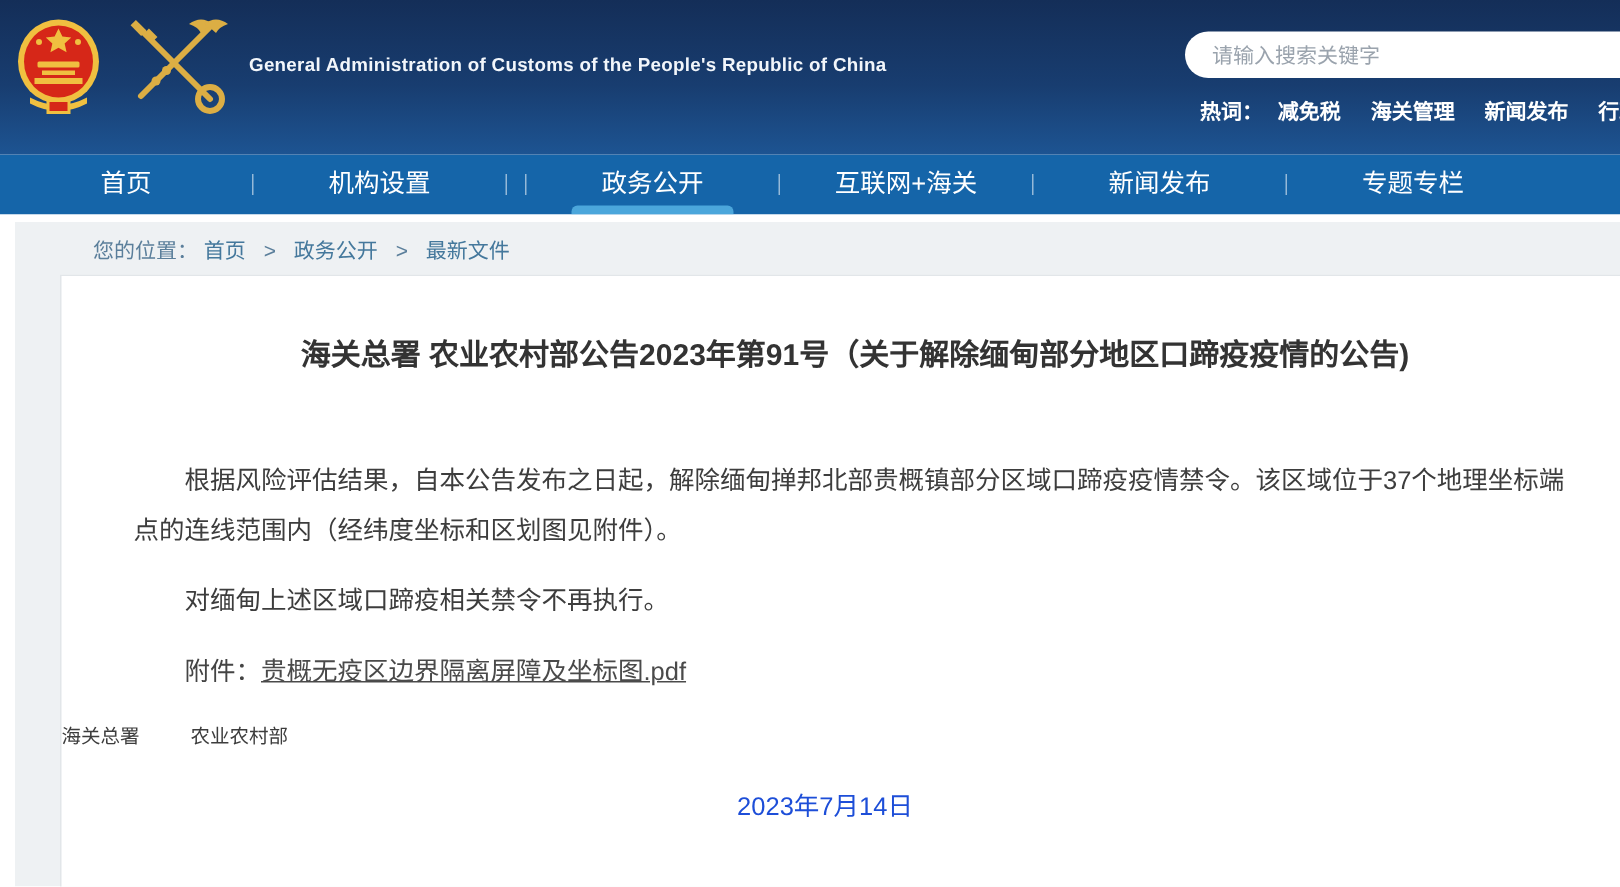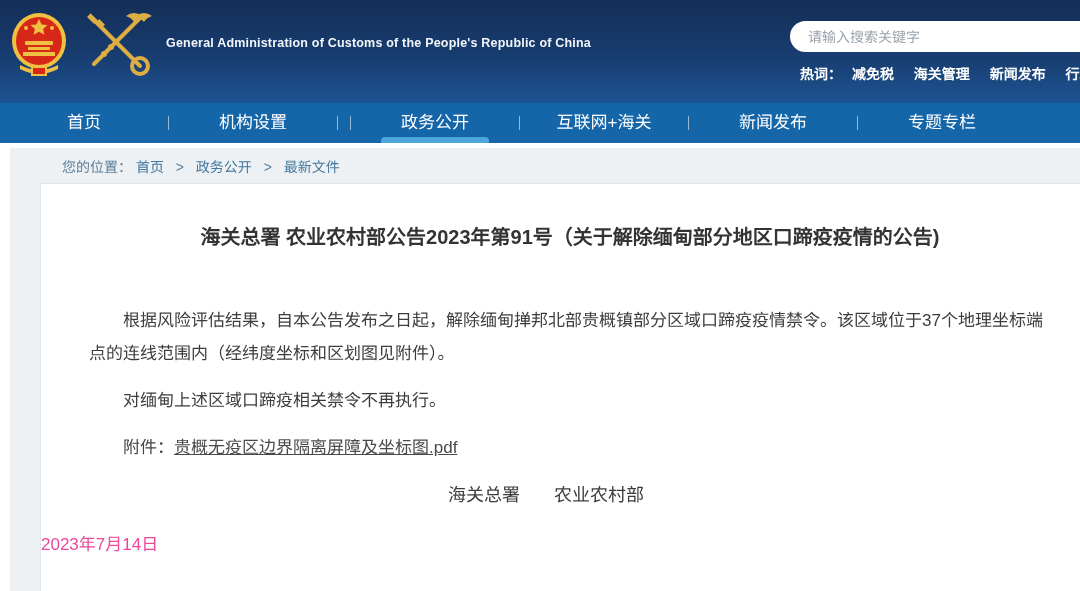--- a/index.html
+++ b/index.html
@@ -49,23 +49,23 @@
   .content-card{ position:absolute; left:40px; top:40px; right:-20px; bottom:-20px;
     background:#fff; border:1px solid #e2e6e9; z-index:1; }
   .doc-title{ margin:28px 60px 0 60px; text-align:center; font-size:20px; color:#333;
     font-weight:bold; line-height:50px; font-family:"Liberation Sans","DejaVu Sans",sans-serif; }
   .doc-paragraphs{ margin:42px 48px 0 48px; }
   .doc-paragraphs p{ font-size:17px; color:#3d3d3d; line-height:33px;
     text-indent:2em; margin-bottom:14px; }
   .attachment-line{ margin:0 48px 0 48px; font-size:17px; color:#444;
     text-indent:2em; line-height:33px; }
   .attachment-line a{ color:#4a4a4a; text-decoration:underline; }
-  .signature{ margin:16px 48px 0 0; text-align:center; font-size:18px; color:#3d3d3d; }
+  .signature{ margin:16px 48px 0 0; text-align:left; font-size:13px; color:#3d3d3d; }
   .signature .org1{ margin-right:34px; }
-  .doc-date{ margin:24px 40px 0 0; text-align:left; font-size:17px; color:#ec4899; }
+  .doc-date{ margin:24px 40px 0 0; text-align:center; font-size:17px; color:#1d4ed8; }
 </style>
 </head>
 <body>
 
 <div class="site-header">
   <div class="brand">
     <svg class="emblem" viewBox="0 0 58 66">
       <ellipse cx="29" cy="30" rx="27" ry="28" fill="#f0c040"></ellipse>
       <ellipse cx="29" cy="30" rx="23" ry="24" fill="#d62718"></ellipse>
       <path d="M29 8 l2.6 5.4 5.9.6 -4.4 4 1.3 5.8 -5.4-3 -5.4 3 1.3-5.8 -4.4-4 5.9-.6z" fill="#f0c040"></path>

